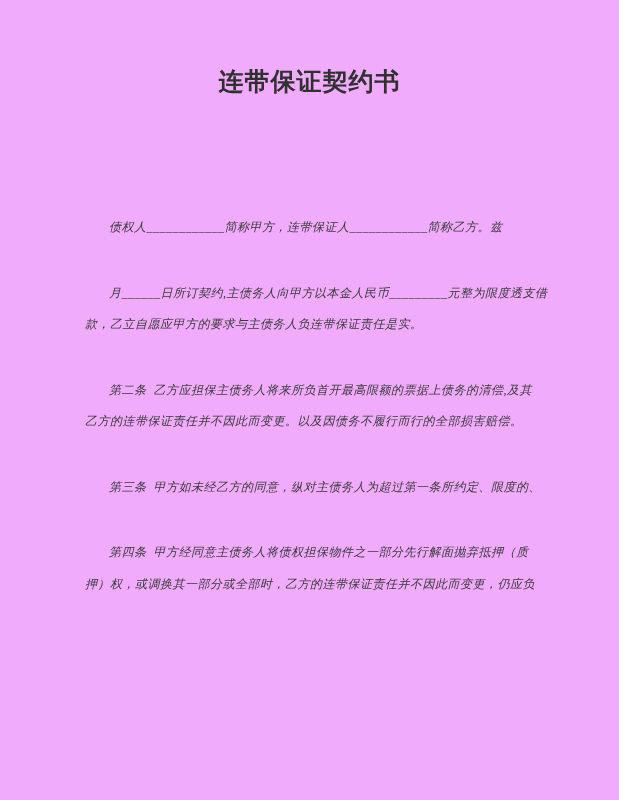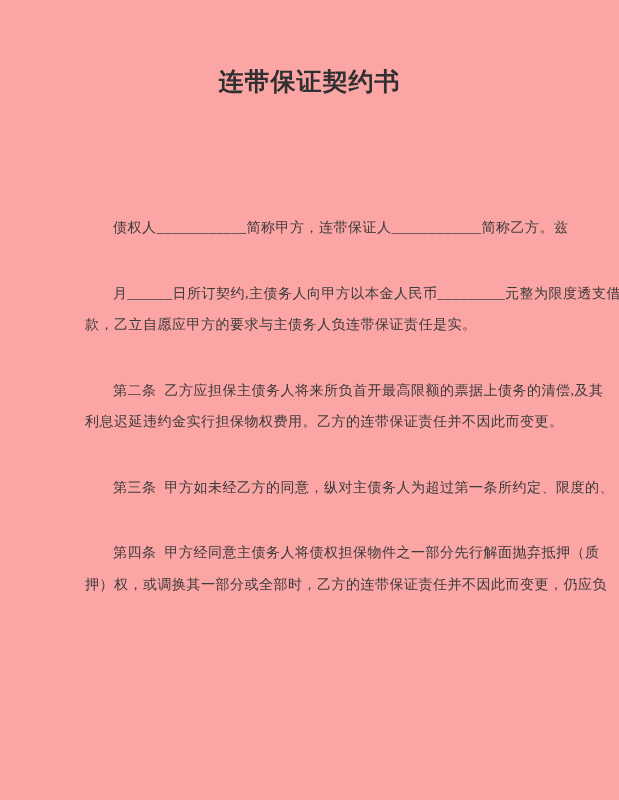--- a/index.html
+++ b/index.html
@@ -5,21 +5,21 @@
   html, body {
     margin: 0;
     padding: 0;
     background: #ffffff;
   }
   .page {
     position: relative;
     width: 619px;
     height: 800px;
     margin: 0 auto;
-    background: #fca5a5;
+    background: #f0abfc;
     overflow: hidden;
     box-sizing: border-box;
     padding: 66px 70px 0 85px;
     font-family: "Liberation Serif", "DejaVu Serif", serif;
     color: #3a3a3a;
   }
   .title {
     margin: 0 0 114px 0;
     padding: 0;
     text-align: center;
@@ -28,24 +28,25 @@
     font-weight: bold;
     color: #303030;
     letter-spacing: 1px;
     
     margin-left: -15px;
   }
   .para {
     margin: 0 0 34px 0;
   }
   .line {
-    font-size: 14px;
+    font-size: 12px;
     line-height: 31.5px;
     white-space: nowrap;
     letter-spacing: 0.5px;
+    font-style: italic;
   }
   .para .line:first-child {
     text-indent: 2em;
   }
 </style>
 </head>
 <body>
 
 <div class="page">
 
@@ -55,21 +56,21 @@
     <div class="line">债权人____________简称甲方，连带保证人____________简称乙方。兹</div>
   </div>
 
   <div class="para">
     <div class="line">月______日所订契约,主债务人向甲方以本金人民币_________元整为限度透支借</div>
     <div class="line">款，乙立自愿应甲方的要求与主债务人负连带保证责任是实。</div>
   </div>
 
   <div class="para">
     <div class="line">第二条&nbsp;&nbsp;乙方应担保主债务人将来所负首开最高限额的票据上债务的清偿,及其</div>
-    <div class="line">利息迟延违约金实行担保物权费用。乙方的连带保证责任并不因此而变更。</div>
+    <div class="line">乙方的连带保证责任并不因此而变更。以及因债务不履行而行的全部损害赔偿。</div>
   </div>
 
   <div class="para">
     <div class="line">第三条&nbsp;&nbsp;甲方如未经乙方的同意，纵对主债务人为超过第一条所约定、限度的、</div>
   </div>
 
   <div class="para">
     <div class="line">第四条&nbsp;&nbsp;甲方经同意主债务人将债权担保物件之一部分先行解面抛弃抵押（质</div>
     <div class="line">押）权，或调换其一部分或全部时，乙方的连带保证责任并不因此而变更，仍应负</div>
   </div>

